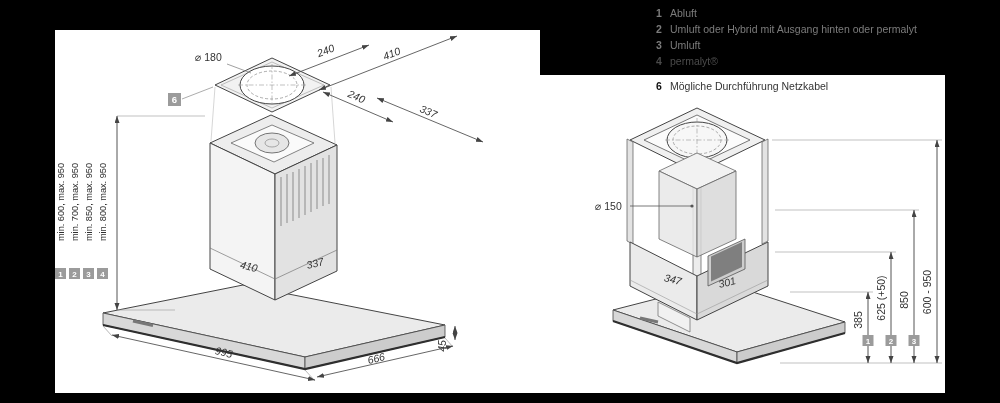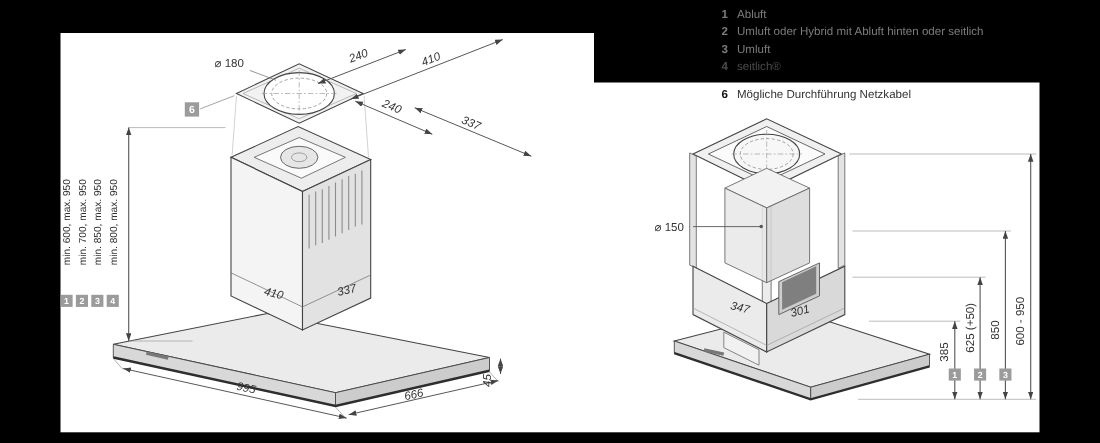--- a/index.html
+++ b/index.html
@@ -29,29 +29,29 @@
   <div class="panel"></div>
   <div class="legend-black"></div>
 
   <div class="legend">
     <div class="leg-row">
       <span class="num">1</span>
       <span class="lbl">Abluft</span>
     </div>
     <div class="leg-row">
       <span class="num">2</span>
-      <span class="lbl">Umluft oder Hybrid mit Abluft hinten oder seitlich</span>
+      <span class="lbl">Umluft oder Hybrid mit Ausgang hinten oder permalyt</span>
     </div>
     <div class="leg-row">
       <span class="num">3</span>
       <span class="lbl">Umluft</span>
     </div>
     <div class="leg-row r4">
       <span class="num">4</span>
-      <span class="lbl">seitlich®</span>
+      <span class="lbl">permalyt®</span>
     </div>
   </div>
   <div class="leg-row-dark">
     <span class="num">6</span>
     <span class="lbl">Mögliche Durchführung Netzkabel</span>
   </div>
 
   <svg class="svgL" width="445" height="365" viewBox="0 0 445 365">
     <defs>
       <marker id="aE" markerWidth="8" markerHeight="6" refX="7" refY="2.5" orient="auto" markerUnits="userSpaceOnUse">

